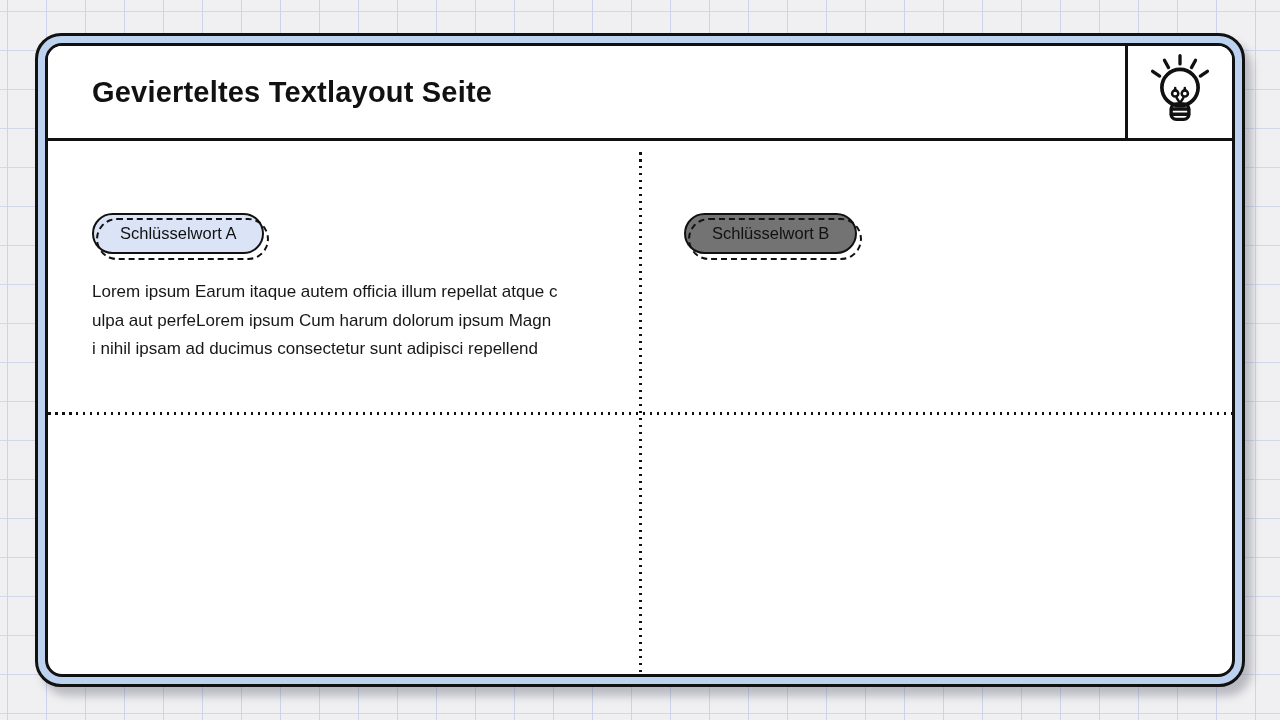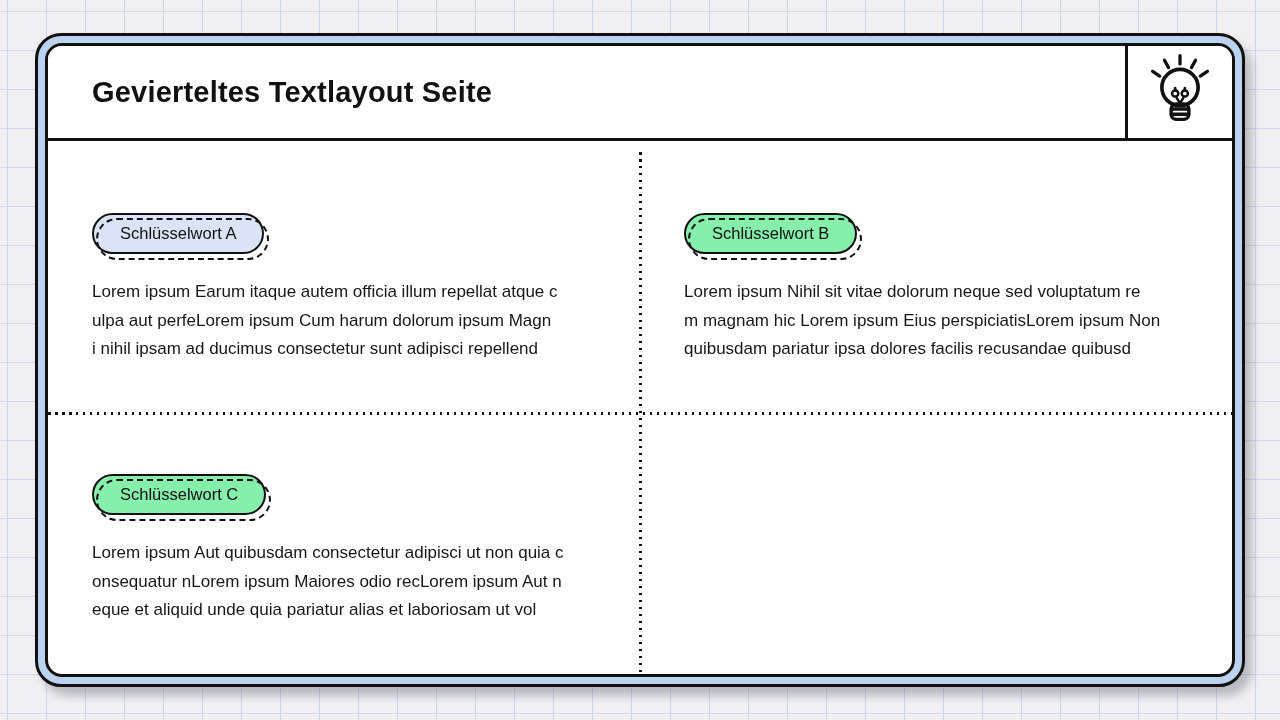--- a/index.html
+++ b/index.html
@@ -79,21 +79,21 @@
 
   .quadrant { padding: 61px 36px 0 44px; }
 
   
   .pill {
     position: relative; z-index: 0;
     display: inline-block;
     padding: 9px 26px;
     border: 2.5px solid #111;
     border-radius: 22px;
-    background: #86efac;
+    background: #737373;
     font-size: 16.5px; font-weight: 500; color: #111;
     white-space: nowrap;
   }
   .pill[data-variant="blue"] { background: #dbe4f6; }
   .pill::after {
     content: "";
     position: absolute; inset: -2.5px;
     border: 2.5px dashed #111;
     border-radius: 22px;
     transform: translate(4px, 5px);
@@ -159,31 +159,20 @@
           </div>
           <p class="body-text">Lorem ipsum Earum itaque autem officia illum repellat atque c
 ulpa aut perfeLorem ipsum Cum harum dolorum ipsum Magn
 i nihil ipsam ad ducimus consectetur sunt adipisci repellend</p>
         </section>
 
         <section class="quadrant">
           <div class="pill" data-variant="white">
             <span>Schlüsselwort B</span>
           </div>
-          <p class="body-text">Lorem ipsum Nihil sit vitae dolorum neque sed voluptatum re
-m magnam hic Lorem ipsum Eius perspiciatisLorem ipsum Non
-quibusdam pariatur ipsa dolores facilis recusandae quibusd</p>
         </section>
 
-        <section class="quadrant">
-          <div class="pill" data-variant="white">
-            <span>Schlüsselwort C</span>
-          </div>
-          <p class="body-text">Lorem ipsum Aut quibusdam consectetur adipisci ut non quia c
-onsequatur nLorem ipsum Maiores odio recLorem ipsum Aut n
-eque et aliquid unde quia pariatur alias et laboriosam ut vol</p>
-        </section>
 
       </div>
 
     </div>
   </div>
 </div>
 
 </body></html>

